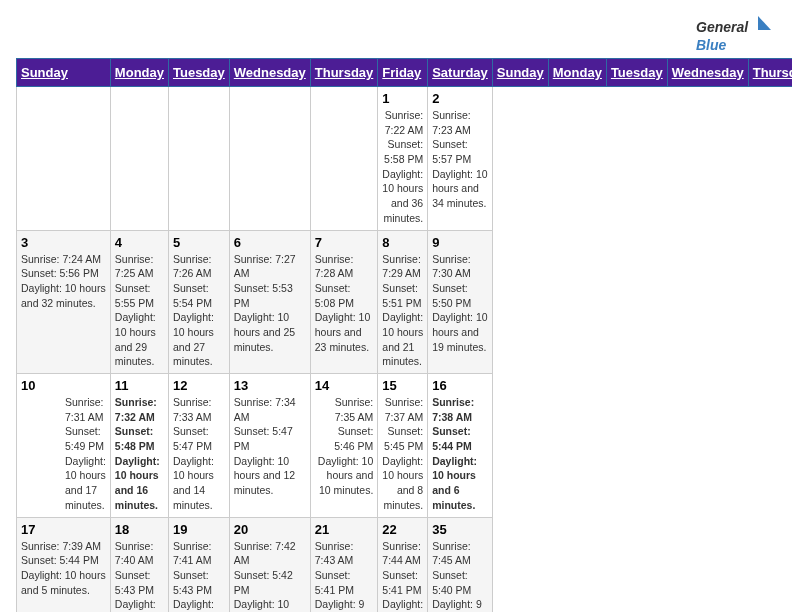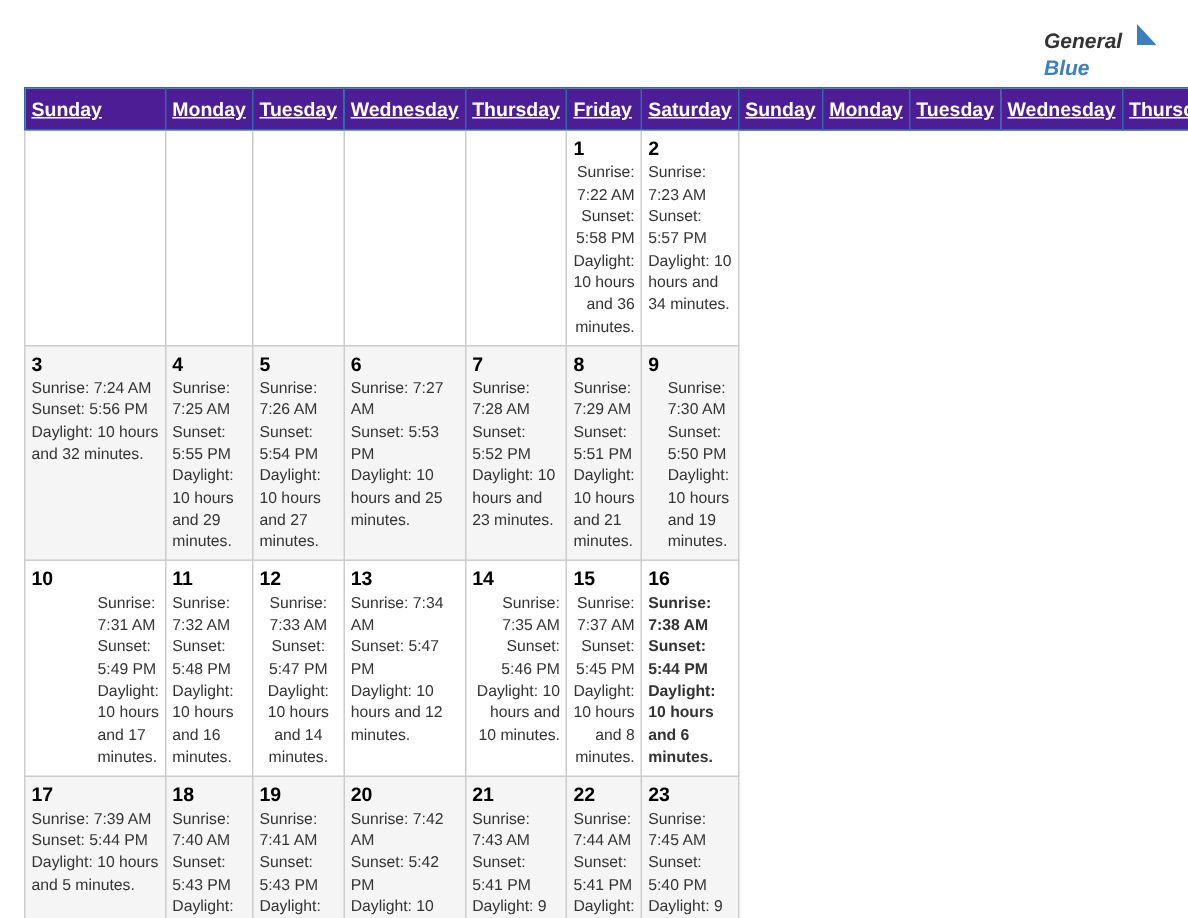--- a/index.html
+++ b/index.html
@@ -149,52 +149,52 @@
         </td>
         <td>
           <div class="day-number">6</div>
           <div class="day-info" style="white-space: pre-line;">Sunrise: 7:27 AM
 Sunset: 5:53 PM
 Daylight: 10 hours and 25 minutes.</div>
         </td>
         <td>
           <div class="day-number">7</div>
           <div class="day-info" style="white-space: pre-line;">Sunrise: 7:28 AM
-Sunset: 5:52 PM
+Sunset: 5:08 PM
 Daylight: 10 hours and 23 minutes.</div>
         </td>
         <td>
           <div class="day-number">8</div>
           <div class="day-info" style="white-space: pre-line;">Sunrise: 7:29 AM
 Sunset: 5:51 PM
 Daylight: 10 hours and 21 minutes.</div>
         </td>
         <td>
           <div class="day-number">9</div>
-          <div class="day-info" style="white-space: pre-line; margin-left: 13px;">Sunrise: 7:30 AM
+          <div class="day-info" style="white-space: pre-line;">Sunrise: 7:30 AM
 Sunset: 5:50 PM
 Daylight: 10 hours and 19 minutes.</div>
         </td>
       </tr>
       <tr>
         <td>
           <div class="day-number">10</div>
           <div class="day-info" style="white-space: pre-line; margin-left: 44px;">Sunrise: 7:31 AM
 Sunset: 5:49 PM
 Daylight: 10 hours and 17 minutes.</div>
         </td>
         <td>
           <div class="day-number">11</div>
-          <div class="day-info" style="white-space: pre-line;">Sunrise: 7:32 AM
+          <div class="day-info" style="white-space: pre-line; font-weight: bold;">Sunrise: 7:32 AM
 Sunset: 5:48 PM
 Daylight: 10 hours and 16 minutes.</div>
         </td>
         <td>
           <div class="day-number">12</div>
-          <div class="day-info" style="white-space: pre-line; text-align: center;">Sunrise: 7:33 AM
+          <div class="day-info" style="white-space: pre-line;">Sunrise: 7:33 AM
 Sunset: 5:47 PM
 Daylight: 10 hours and 14 minutes.</div>
         </td>
         <td>
           <div class="day-number">13</div>
           <div class="day-info" style="white-space: pre-line;">Sunrise: 7:34 AM
 Sunset: 5:47 PM
 Daylight: 10 hours and 12 minutes.</div>
         </td>
         <td>
@@ -247,20 +247,20 @@
 Sunset: 5:41 PM
 Daylight: 9 hours and 58 minutes.</div>
         </td>
         <td>
           <div class="day-number">22</div>
           <div class="day-info" style="white-space: pre-line;">Sunrise: 7:44 AM
 Sunset: 5:41 PM
 Daylight: 9 hours and 56 minutes.</div>
         </td>
         <td>
-          <div class="day-number">23</div>
+          <div class="day-number">35</div>
           <div class="day-info" style="white-space: pre-line;">Sunrise: 7:45 AM
 Sunset: 5:40 PM
 Daylight: 9 hours and 55 minutes.</div>
         </td>
       </tr>
     </tbody>
 </table>
 
 </body></html>

